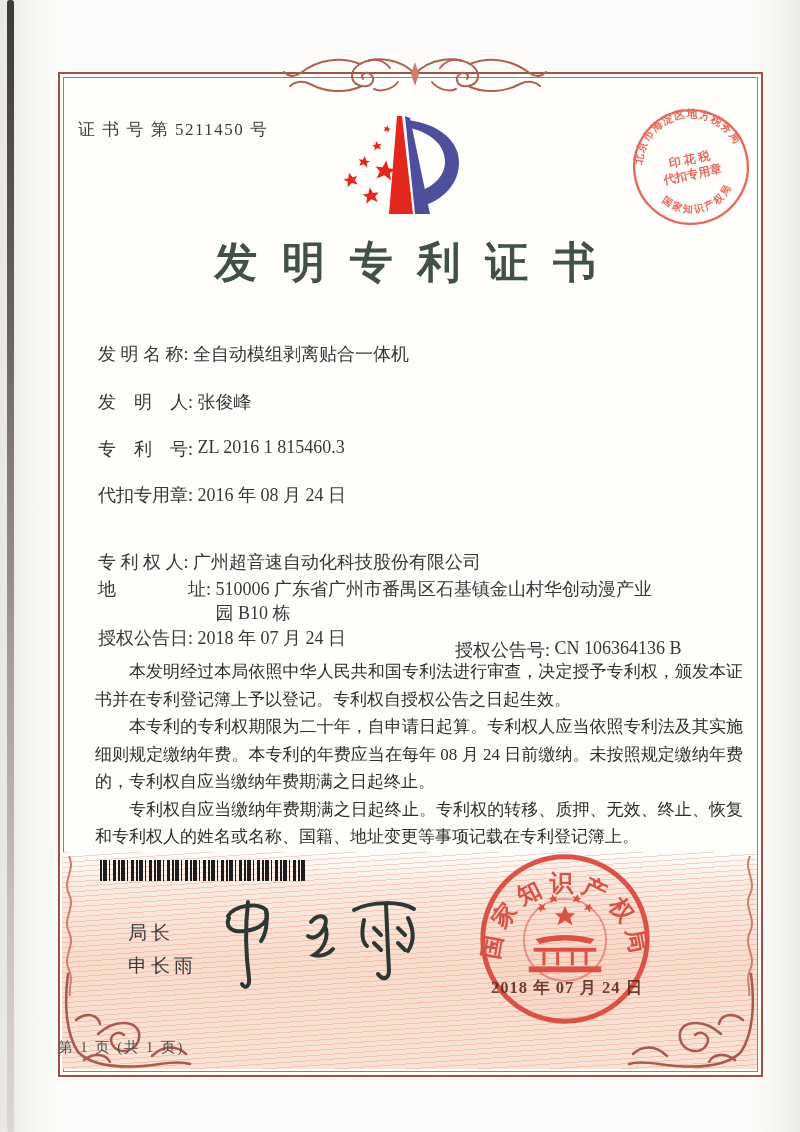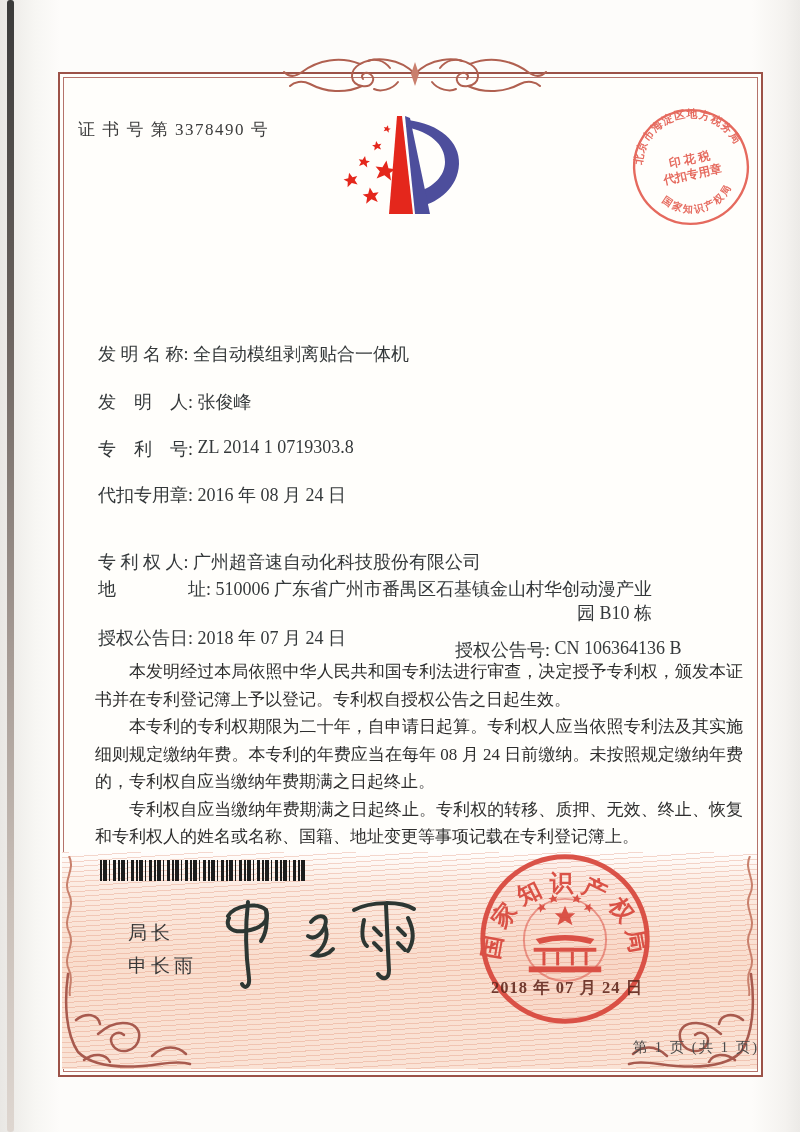--- a/index.html
+++ b/index.html
@@ -13,37 +13,37 @@
   .frame-inner{position:absolute;inset:3px;border:1px solid #b5736b;}
   .crest{position:absolute;left:280px;top:48px;width:270px;height:52px;}
   .cert-no{position:absolute;left:78px;top:118px;font-size:17px;letter-spacing:1.5px;color:#3c3c3c;}
   .tax-stamp{position:absolute;left:620px;top:96px;width:142px;height:142px;opacity:.88;}
   .logo{position:absolute;left:336px;top:108px;width:130px;height:120px;}
   .title{position:absolute;left:58px;top:234px;width:701px;text-align:center;
          font-size:43px;font-weight:bold;letter-spacing:7px;color:#41514a;}
   .row{position:absolute;left:98px;font-size:18px;color:#34383a;white-space:pre;display:flex;align-items:flex-start;}
   .row .lbl{white-space:pre;}
   .row .val{white-space:pre;}
-  .addr-val span{display:block;line-height:24px;text-align:right;}
+  .addr-val span{display:block;line-height:24px;}
   .row7-second{position:absolute;left:357px;top:12px;display:flex;}
   .body-text{position:absolute;left:95px;top:658px;width:648px;font-size:17px;
              line-height:27.5px;color:#2e2e2e;text-align:justify;}
   .body-text p{margin:0;text-indent:2em;}
   .barcode{position:absolute;left:100px;top:860px;width:206px;height:21px;
      background:repeating-linear-gradient(90deg,#1c1c1c 0 2px,transparent 2px 3px,#1c1c1c 3px 7px,transparent 7px 9px,#1c1c1c 9px 10px,transparent 10px 13px,#1c1c1c 13px 16px,transparent 16px 18px);}
   .band{position:absolute;left:62px;top:852px;width:695px;height:217px;
      background:
        repeating-linear-gradient(176deg, rgba(219,126,96,0.30) 0 1px, rgba(255,255,255,0) 1px 5px),
        linear-gradient(180deg,#fffefd 0%, #fcece3 14%, #f9ddcd 50%, #fae3d6 100%);}
   .director{position:absolute;left:128px;font-size:19px;letter-spacing:4px;color:#383838;}
   .signature{position:absolute;left:215px;top:878px;width:212px;height:118px;}
   .seal{position:absolute;left:472px;top:846px;width:186px;height:186px;opacity:.93;}
   .seal-date{position:absolute;left:491px;top:977px;font-size:16.5px;font-weight:bold;
              letter-spacing:1px;color:rgba(96,38,27,0.88);}
-  .footer{position:absolute;left:58px;top:1038px;width:701px;text-align:right;
+  .footer{position:absolute;left:58px;top:1038px;width:701px;text-align:left;
           font-size:14.5px;letter-spacing:2px;color:#4a4a4a;}
   .flourish{position:absolute;width:132px;height:102px;}
   .strip{position:absolute;width:18px;height:140px;}
 </style>
 </head>
 <body>
 
 <div class="page">
   <div class="scan-edge"></div>
 
@@ -60,21 +60,21 @@
         <path d="M80,16 C 60,8 38,12 22,24 C 14,30 8,28 4,24"></path>
         <path d="M82,38 C 65,46 45,44 30,36 C 22,32 14,34 10,38"></path>
         <path d="M110,20 C 104,12 94,10 88,13"></path>
         <path d="M118,34 C 112,42 100,44 94,41"></path>
       </g>
       <use href="#halfcrest" transform="translate(270,0) scale(-1,1)"></use>
       <path d="M135,14 L 131,26 L 135,38 L 139,26 Z" fill="#c97f6d" stroke="none"></path>
     </g>
   </svg>
 
-  <div class="cert-no">证 书 号 第 3378490 号</div>
+  <div class="cert-no">证 书 号 第 5211450 号</div>
 
   <svg class="tax-stamp" viewBox="0 0 150 150">
     <g transform="rotate(-12 75 75)" fill="#e25649">
       <circle cx="75" cy="75" r="60" fill="none" stroke="#e25649" stroke-width="2.5"></circle>
       <defs>
         <path id="taxtop" d="M 25,89 A 52,52 0 1 1 125,89"></path>
         <path id="taxbot" d="M 32,95 A 47,47 0 0 0 118,95"></path>
       </defs>
       <text font-size="11.5" letter-spacing="1" font-weight="bold">
         <textPath href="#taxtop" startOffset="50%" text-anchor="middle">北京市海淀区地方税务局</textPath>
@@ -97,32 +97,33 @@
     <g fill="#e4271c">
       <use href="#star" transform="translate(15,72) scale(0.75) rotate(-15)"></use>
       <use href="#star" transform="translate(28,54) scale(0.6) rotate(10)"></use>
       <use href="#star" transform="translate(41,38) scale(0.5) rotate(-10)"></use>
       <use href="#star" transform="translate(51,21) scale(0.38) rotate(15)"></use>
       <use href="#star" transform="translate(49,63) scale(1.05) rotate(8)"></use>
       <use href="#star" transform="translate(35,88) scale(0.85) rotate(-8)"></use>
     </g>
   </svg>
 
+  <div class="title">发 明 专 利 证 书</div>
 
   <div class="row" style="top:342px">
     <span class="lbl">发 明 名 称: </span>
     <span class="val">全自动模组剥离贴合一体机</span>
   </div>
   <div class="row" style="top:390px">
     <span class="lbl">发　明　人: </span>
     <span class="val">张俊峰</span>
   </div>
   <div class="row" style="top:437px">
     <span class="lbl">专　利　号: </span>
-    <span class="val">ZL 2014 1 0719303.8</span>
+    <span class="val">ZL 2016 1 815460.3</span>
   </div>
   <div class="row" style="top:483px">
     <span class="lbl">代扣专用章: </span>
     <span class="val">2016 年 08 月 24 日</span>
   </div>
   <div class="row" style="top:550px">
     <span class="lbl">专 利 权 人: </span>
     <span class="val">广州超音速自动化科技股份有限公司</span>
   </div>
   <div class="row" style="top:577px">

